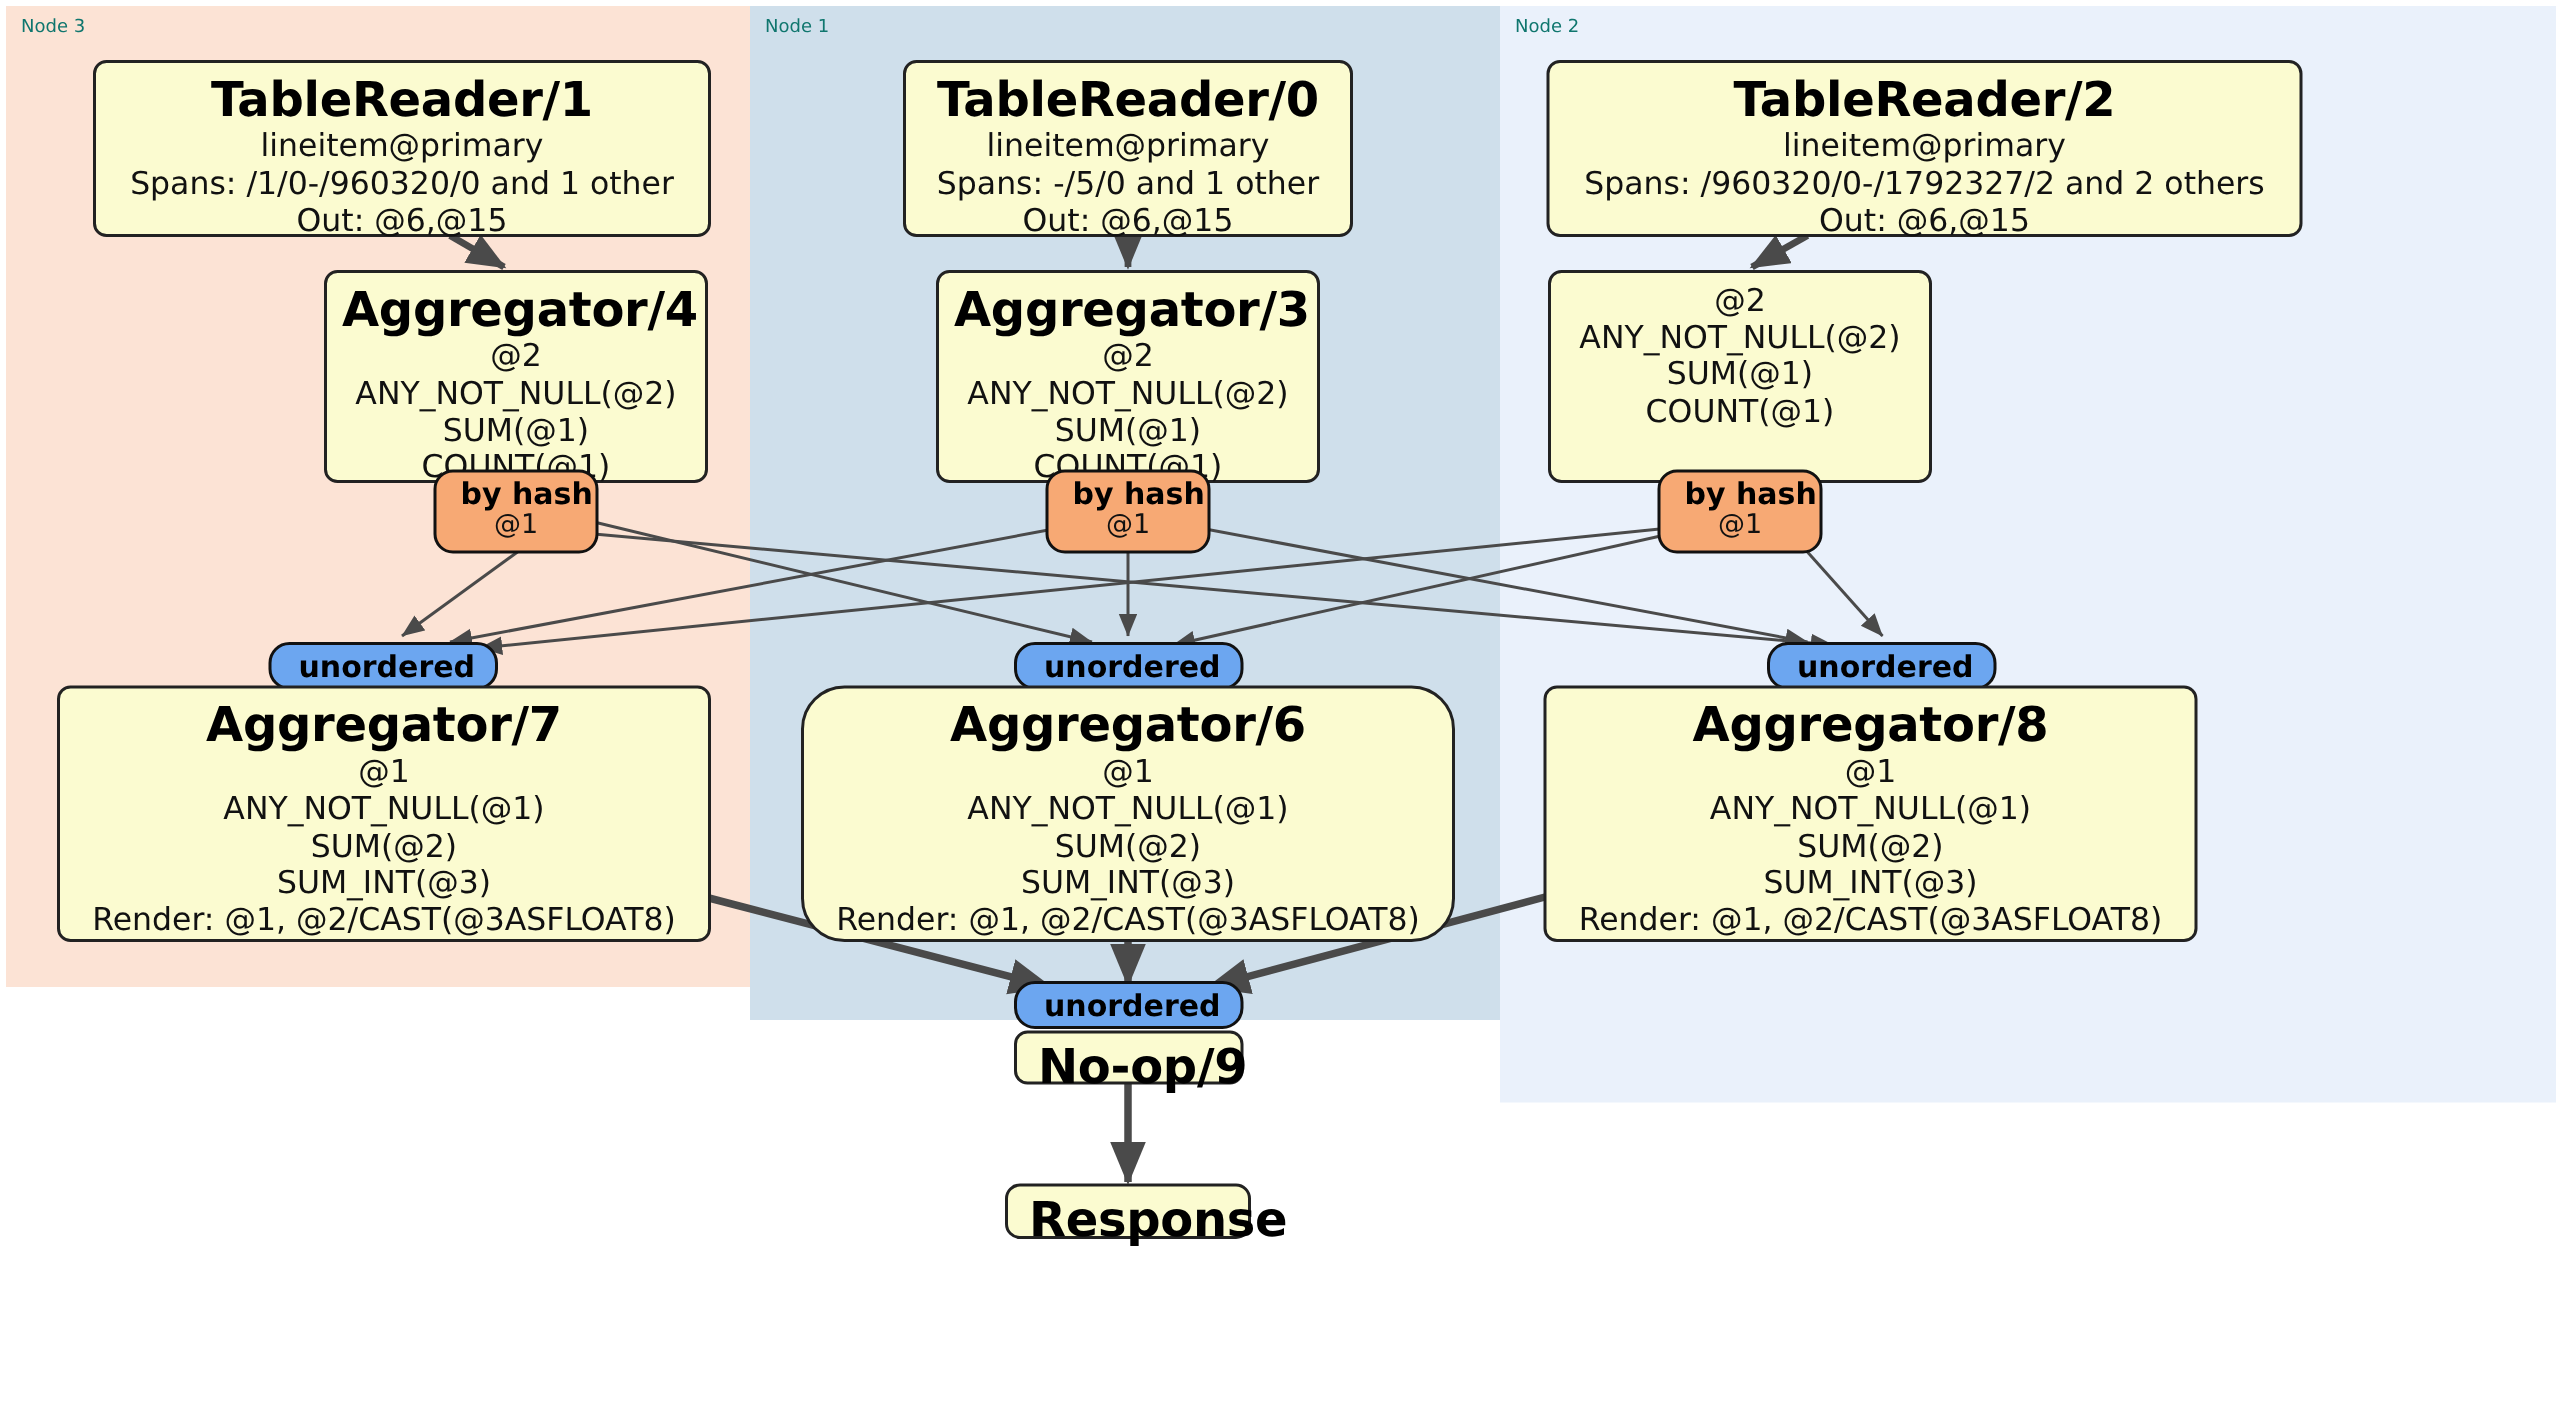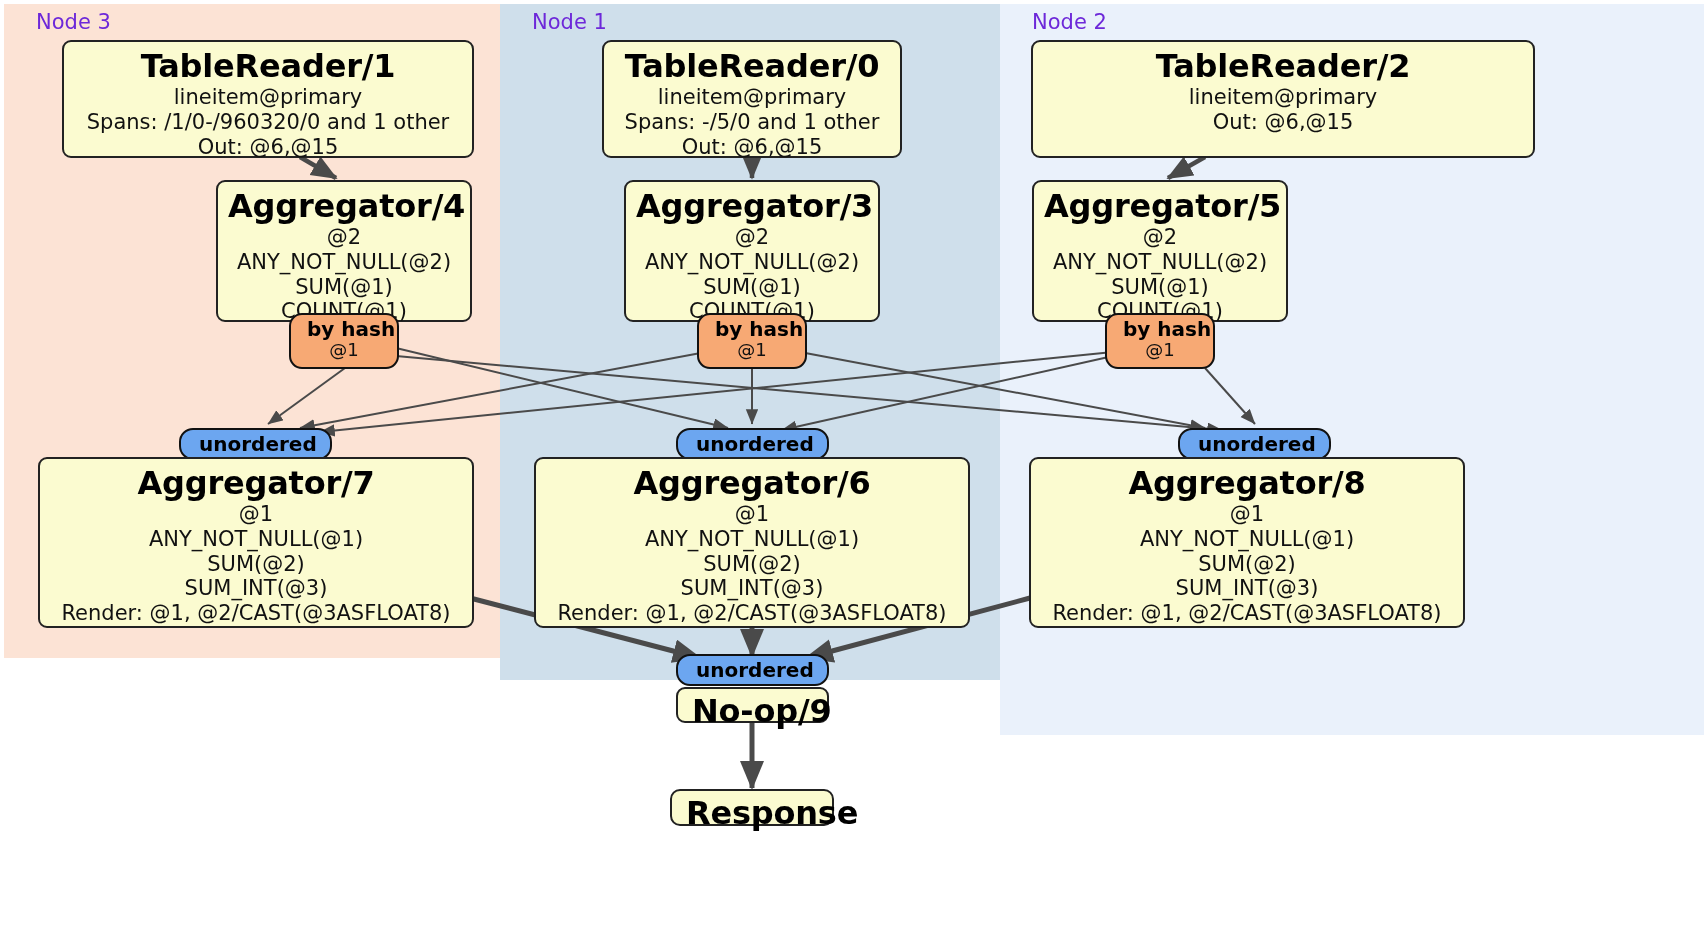--- a/index.html
+++ b/index.html
@@ -18,25 +18,24 @@
 
   
   .node-panel {
     position: absolute;
     box-sizing: border-box;
   }
   .node-panel-label {
     position: absolute;
     top: 6px;
     left: 10px;
-    font-size: 21px;
-    color: #6d28d9;
+    font-size: 12px;
+    color: #0f766e;
     font-family: "DejaVu Sans", sans-serif;
     white-space: nowrap;
-    margin-left: 22px;
   }
 
   
   #edges {
     position: absolute;
     left: 0; top: 0;
     width: 1708px;
     height: 940px;
     pointer-events: none;
   }
@@ -166,41 +165,41 @@
   <div class="proc-box" style="left:602px; top:40px; width:300px; height:118px;">
     <div class="proc-title">TableReader/0</div>
     <div class="proc-line">lineitem@primary</div>
     <div class="proc-line">Spans: -/5/0 and 1 other</div>
     <div class="proc-line">Out: @6,@15</div>
   </div>
 
   <div class="proc-box" style="left:1031px; top:40px; width:504px; height:118px;">
     <div class="proc-title">TableReader/2</div>
     <div class="proc-line">lineitem@primary</div>
+    <div class="proc-line">Spans: /960320/0-/1792327/2 and 2 others</div>
     <div class="proc-line">Out: @6,@15</div>
   </div>
 
   <div class="proc-box" style="left:216px; top:180px; width:256px; height:142px;">
     <div class="proc-title">Aggregator/4</div>
     <div class="proc-line">@2</div>
     <div class="proc-line">ANY_NOT_NULL(@2)</div>
     <div class="proc-line">SUM(@1)</div>
     <div class="proc-line">COUNT(@1)</div>
   </div>
 
   <div class="proc-box" style="left:624px; top:180px; width:256px; height:142px;">
     <div class="proc-title">Aggregator/3</div>
     <div class="proc-line">@2</div>
     <div class="proc-line">ANY_NOT_NULL(@2)</div>
     <div class="proc-line">SUM(@1)</div>
     <div class="proc-line">COUNT(@1)</div>
   </div>
 
   <div class="proc-box" style="left:1032px; top:180px; width:256px; height:142px;">
-    <div class="proc-title">Aggregator/5</div>
     <div class="proc-line">@2</div>
     <div class="proc-line">ANY_NOT_NULL(@2)</div>
     <div class="proc-line">SUM(@1)</div>
     <div class="proc-line">COUNT(@1)</div>
   </div>
 
   <div class="badge badge-hash" style="left:289px; top:313px; width:110px; height:56px;">
     <div class="b-title">by hash</div>
     <div class="b-sub">@1</div>
   </div>
@@ -229,21 +228,21 @@
 
   <div class="proc-box" style="left:38px; top:457px; width:436px; height:171px;">
     <div class="proc-title">Aggregator/7</div>
     <div class="proc-line">@1</div>
     <div class="proc-line">ANY_NOT_NULL(@1)</div>
     <div class="proc-line">SUM(@2)</div>
     <div class="proc-line">SUM_INT(@3)</div>
     <div class="proc-line">Render: @1, @2/CAST(@3ASFLOAT8)</div>
   </div>
 
-  <div class="proc-box" style="left:534px; top:457px; width:436px; height:171px;">
+  <div class="proc-box" style="left:534px; top:457px; width:436px; height:171px;border-radius:29px;">
     <div class="proc-title">Aggregator/6</div>
     <div class="proc-line">@1</div>
     <div class="proc-line">ANY_NOT_NULL(@1)</div>
     <div class="proc-line">SUM(@2)</div>
     <div class="proc-line">SUM_INT(@3)</div>
     <div class="proc-line">Render: @1, @2/CAST(@3ASFLOAT8)</div>
   </div>
 
   <div class="proc-box" style="left:1029px; top:457px; width:436px; height:171px;">
     <div class="proc-title">Aggregator/8</div>

